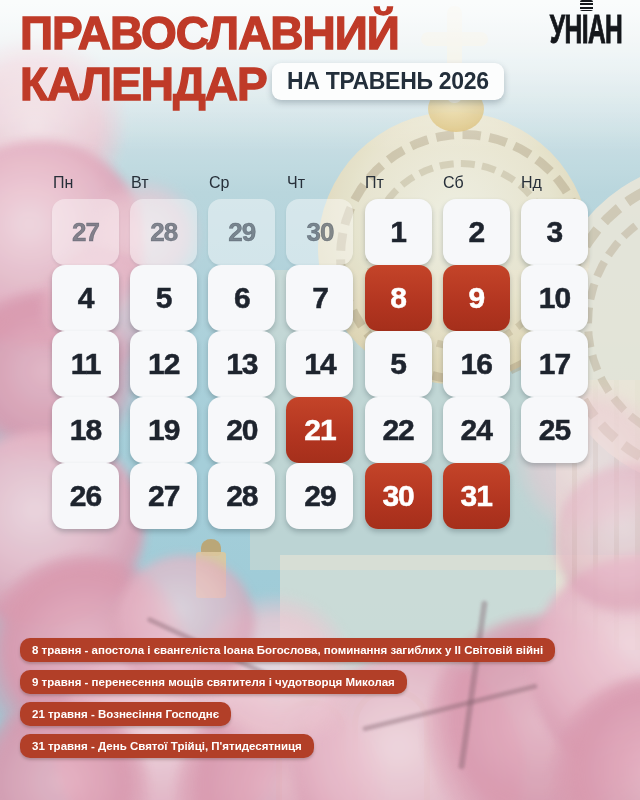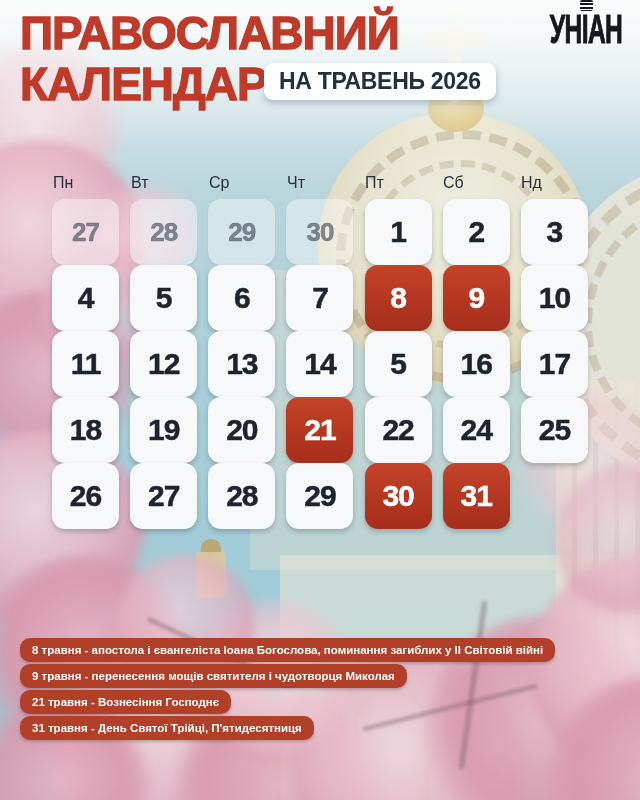--- a/index.html
+++ b/index.html
@@ -34,21 +34,21 @@
   .p2{background:radial-gradient(circle at 50% 45%,#e7aec0 0%,#d78fa7 50%,rgba(205,120,150,0) 75%);}
   .p3{background:radial-gradient(circle at 50% 50%,#f6dde3 0%,#ecc3cf 50%,rgba(236,195,207,0) 75%);}
   .branch{background:rgba(110,74,86,.38);filter:blur(1.5px);border-radius:3px;}
   .haze-top{left:0;top:0;right:0;height:150px;background:linear-gradient(rgba(255,255,255,.85),rgba(255,255,255,0));}
   .haze-all{inset:0;background:rgba(237,243,245,.10);}
 
   
   .title{position:absolute;z-index:25;left:20px;top:8px;margin:0;
     font-size:46px;line-height:51px;font-weight:bold;letter-spacing:-1px;
     color:var(--red-title,#bf3a28);-webkit-text-stroke:1.3px var(--red-title,#bf3a28);}
-  .badge{position:absolute;z-index:26;left:264px;top:63px;height:37px;display:flex;align-items:center;
+  .badge{position:absolute;z-index:26;left:272px;top:63px;height:37px;display:flex;align-items:center;
     padding:0 15px;border-radius:9px;background:#fcfdfd;box-shadow:0 3px 6px rgba(50,70,90,.3);
     font-size:23px;font-weight:bold;letter-spacing:-.3px;color:#232f3b;white-space:nowrap;}
   .logo{position:absolute;z-index:25;top:0;right:10px;width:88px;text-align:center;}
   .logo-stripes{width:13px;height:11px;margin:0 auto 2px;border-radius:2px;
     background:repeating-linear-gradient(180deg,var(--logo-black,#14171b) 0 2px,rgba(0,0,0,0) 2px 3.3px);}
   .logo-text{width:140px;margin-left:-26px;text-align:center;font-size:41px;line-height:.82;font-weight:bold;
     letter-spacing:-1px;color:var(--logo-black,#14171b);-webkit-text-stroke:1px var(--logo-black,#14171b);
     transform:scaleX(.6);transform-origin:50% 0;}
 
   
@@ -61,21 +61,21 @@
     background:#f7f8fa;box-shadow:0 3px 5px rgba(30,50,60,.25);
     font-size:30px;font-weight:bold;color:var(--day-text,#1e242e);
     -webkit-text-stroke:.5px currentColor;letter-spacing:-1px;}
   .cell.muted{background:rgba(255,255,255,.42);box-shadow:0 2px 3px rgba(30,50,60,.08);
     color:rgba(58,68,82,.6);font-size:26px;}
   .cell.red{background:linear-gradient(180deg,#c44429 0%,var(--red-tile,#b23520) 60%,#a52f1b 100%);
     color:#ffffff;-webkit-text-stroke:.5px #ffffff;}
 
   
   .events{position:absolute;z-index:20;left:20px;top:638px;margin:0;padding:0;list-style:none;
-    display:flex;flex-direction:column;align-items:flex-start;gap:2px;}
+    display:flex;flex-direction:column;align-items:flex-start;gap:8px;}
   .event-pill{background:var(--red-pill,#b23f28);color:#fff;border-radius:10px;
     padding:6px 12px;font-size:11.5px;font-weight:bold;letter-spacing:0;white-space:nowrap;
     box-shadow:0 2px 3px rgba(60,40,30,.25);}
 </style>
 </head>
 <body>
 
 <div class="poster">
 
   <div class="bg">

